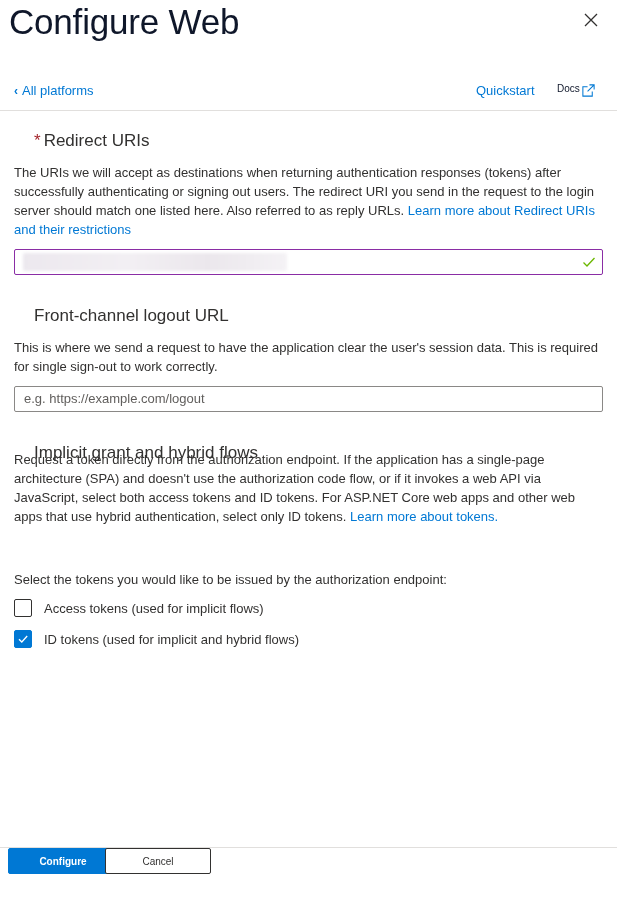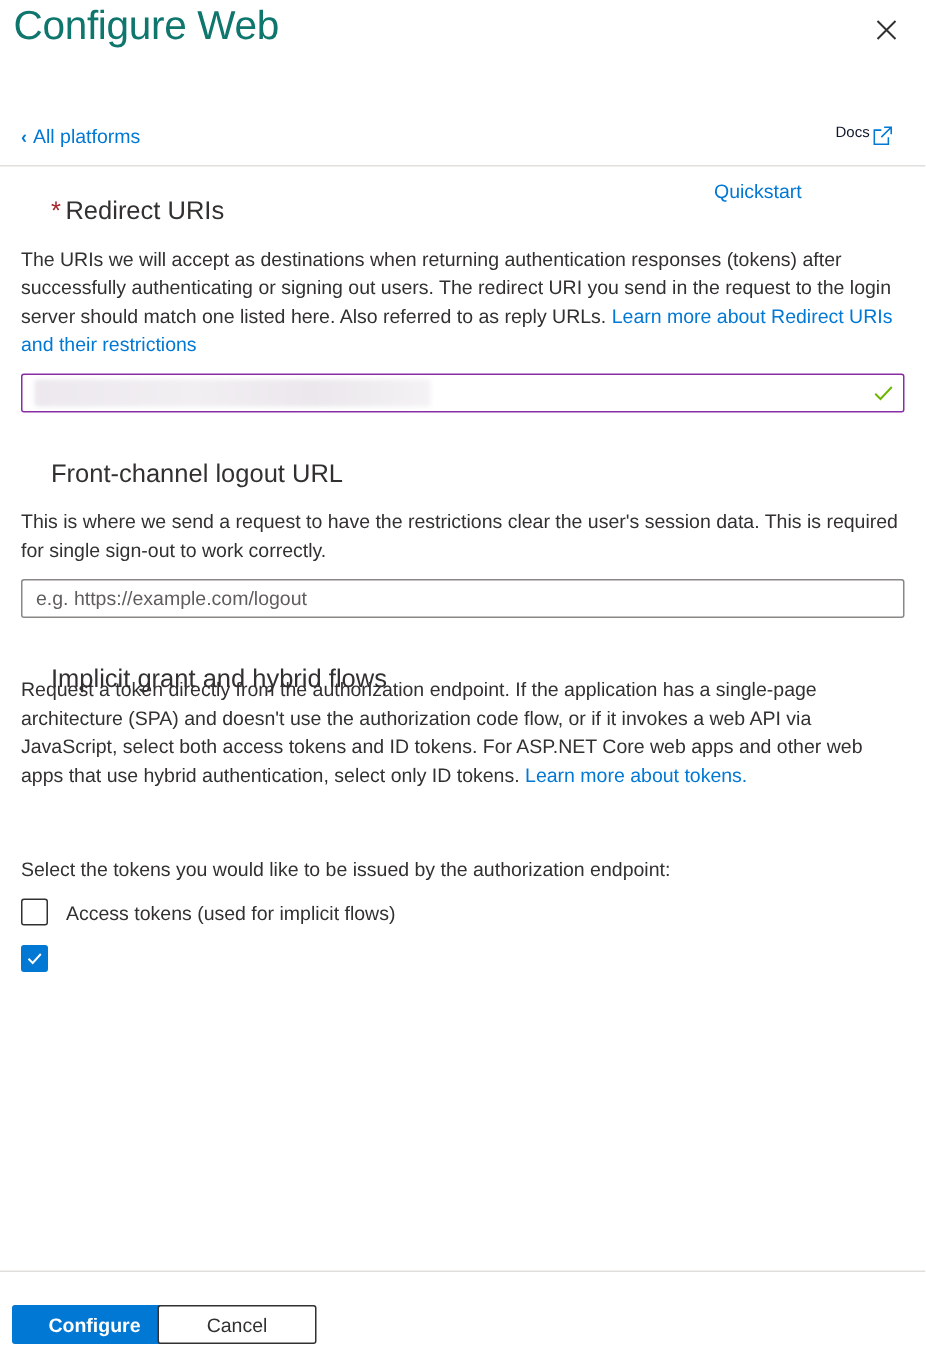--- a/index.html
+++ b/index.html
@@ -1,43 +1,43 @@
 <!DOCTYPE html>
 <html><head>
 <meta charset="utf-8">
 <style>
   html, body { margin:0; padding:0; background:#ffffff; }
   body { width:617px; height:906px; position:relative; overflow:hidden;
          font-family:"Liberation Sans", "DejaVu Sans", sans-serif; color:#323130; }
-  .title { position:absolute; left:9px; top:2px; font-size:27px; font-weight:400; color:#0f766e; letter-spacing:-0.2px; }
+  .title { position:absolute; left:9px; top:2px; font-size:35px; font-weight:400; color:#0f172a; letter-spacing:-0.2px; }
   .close { position:absolute; left:580px; top:9px; width:22px; height:22px; cursor:pointer; }
   .close svg { width:22px; height:22px; }
   .navrow { position:absolute; left:0; top:80px; width:617px; height:22px; }
   .back { position:absolute; left:14px; top:3px; font-size:13px; color:#0078d4; cursor:pointer; display:flex; align-items:center; gap:4px; }
   .back .chev { font-size:12px; font-weight:bold; }
-  .quick { position:absolute; left:476px; top:3px; font-size:13px; color:#0078d4; cursor:pointer;margin-top:37px; }
+  .quick { position:absolute; left:476px; top:3px; font-size:13px; color:#0078d4; cursor:pointer; }
   .docs { position:absolute; left:557px; top:3px; font-size:10px; color:#0f172a; cursor:pointer; display:flex; gap:1px; }
   .docs svg { width:15px; height:15px; }
   .hr-top { position:absolute; left:0; top:110px; width:617px; height:1px; background:#e1dfdd; }
   .section-h { position:absolute; left:14px; font-size:17px; color:#323130; font-weight:400;margin-left:20px; }
   .req { color:#a4262c; margin-right:3px; }
   .desc { position:absolute; left:14px; width:592px; font-size:13px; line-height:19px; color:#323130; }
   .link { color:#0078d4; cursor:pointer; }
   .input { position:absolute; left:14px; width:587px; height:24px; border:1px solid #8a8886; border-radius:2px; box-sizing:content-box; background:#fff; }
   .input.valid { border:1px solid #8a2da5; height:24px; }
   .blurval { position:absolute; left:8px; top:3px; width:264px; height:18px; background:linear-gradient(90deg,#ece8ee,#f2eff3 40%,#ebe7ec 70%,#f4f2f5); filter:blur(1.5px); border-radius:2px; }
   .check-ok { position:absolute; right:6px; top:5px; width:14px; height:14px; }
   .ph { position:absolute; left:9px; top:4px; font-size:13px; color:#605e5c;text-align:center; }
   .cb-row { position:absolute; left:14px; display:flex; align-items:center; cursor:pointer; }
   .cb { width:18px; height:18px; border:1px solid #323130; border-radius:2px; box-sizing:border-box; margin-right:12px; background:#fff; display:flex; align-items:center; justify-content:center; }
   .cb.checked { background:#0078d4; border-color:#0078d4; }
   .cb svg { width:12px; height:12px; }
   .cb-label { font-size:13px; color:#323130; }
   .hr-bot { position:absolute; left:0; top:847px; width:617px; height:1px; background:#e1dfdd; }
-  .btn { position:absolute; top:870px; height:26px; font-size:13px; display:flex; align-items:center; justify-content:center; box-sizing:border-box; border-radius:2px; cursor:pointer; }
+  .btn { position:absolute; top:848px; height:26px; font-size:10px; display:flex; align-items:center; justify-content:center; box-sizing:border-box; border-radius:2px; cursor:pointer; }
   .btn-primary { left:8px; width:110px; background:#0078d4; color:#fff; font-weight:bold; border:1px solid #0078d4; }
   .btn-secondary { left:104px; margin-left:0; left:105px; width:74px; background:#fff; color:#323130; border:1px solid #323130; left:105px;text-align:center; }
 </style>
 </head>
 <body>
 
 <div class="title">Configure Web</div>
 <div class="close">
   <svg viewBox="0 0 22 22">
       <path d="M5 5 L17 17 M17 5 L5 17" stroke="#323130" stroke-width="1.3" fill="none"></path>
@@ -66,38 +66,39 @@
   <span>The URIs we will accept as destinations when returning authentication responses (tokens) after successfully authenticating or signing out users. The redirect URI you send in the request to the login server should match one listed here. Also referred to as reply URLs. </span><span class="link">Learn more about Redirect URIs and their restrictions</span>
 </div>
 <div class="input valid" style="top:249px;">
   <div class="blurval"></div>
   <svg class="check-ok" viewBox="0 0 14 14">
       <path d="M1.5 7.5 L5 11 L12.5 3" stroke="#6bb700" stroke-width="1.3" fill="none"></path>
     </svg>
 </div>
 
 <div class="section-h" style="top:306px;">Front-channel logout URL</div>
-<div class="desc" style="top:338px;">This is where we send a request to have the restrictions clear the user's session data. This is required for single sign-out to work correctly.</div>
+<div class="desc" style="top:338px;">This is where we send a request to have the application clear the user's session data. This is required for single sign-out to work correctly.</div>
 <div class="input" style="top:386px;">
   <span class="ph">e.g. https://example.com/logout</span>
 </div>
 
 <div class="section-h" style="top:443px;">Implicit grant and hybrid flows</div>
 <div class="desc" style="top:450px;">
   <span>Request a token directly from the authorization endpoint. If the application has a single-page architecture (SPA) and doesn't use the authorization code flow, or if it invokes a web API via JavaScript, select both access tokens and ID tokens. For ASP.NET Core web apps and other web apps that use hybrid authentication, select only ID tokens. </span><span class="link">Learn more about tokens.</span>
 </div>
 <div class="desc" style="top:570px;">Select the tokens you would like to be issued by the authorization endpoint:</div>
 
 <div class="cb-row" style="top:599px;">
   <div class="cb"></div>
   <span class="cb-label">Access tokens (used for implicit flows)</span>
 </div>
 <div class="cb-row" style="top:630px;">
   <div class="cb checked">
     <svg viewBox="0 0 12 12">
         <path d="M2 6.2 L4.8 9 L10.2 3" stroke="#ffffff" stroke-width="1.3" fill="none"></path>
       </svg>
   </div>
+  <span class="cb-label">ID tokens (used for implicit and hybrid flows)</span>
 </div>
 
 <div class="hr-bot"></div>
 <div class="btn btn-primary">Configure</div>
 <div class="btn btn-secondary" style="left:105px;width:106px;left:105px;">Cancel</div>
 
 </body></html>

